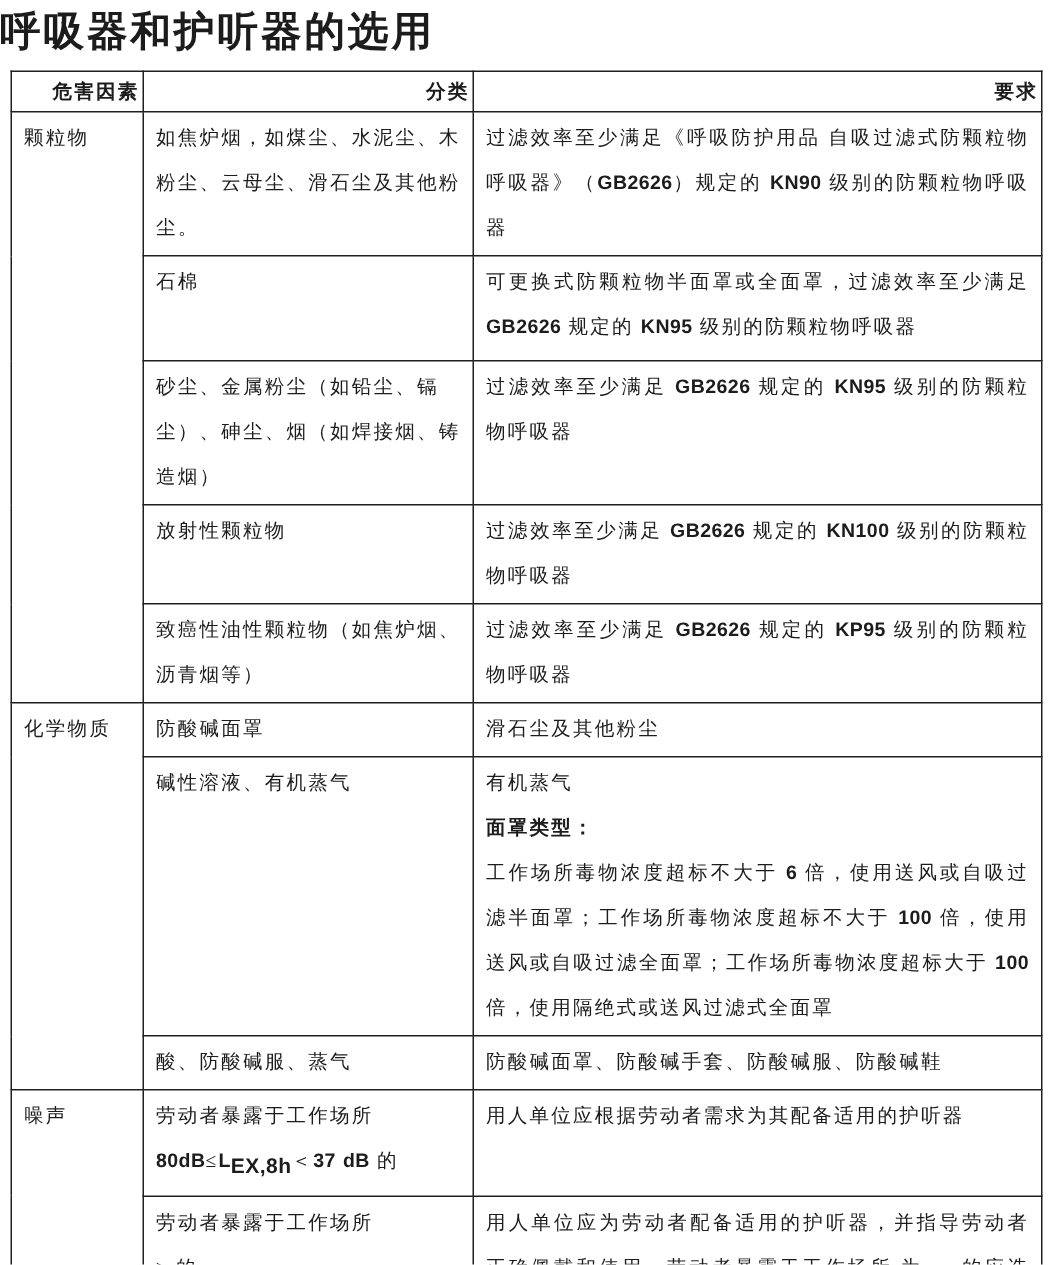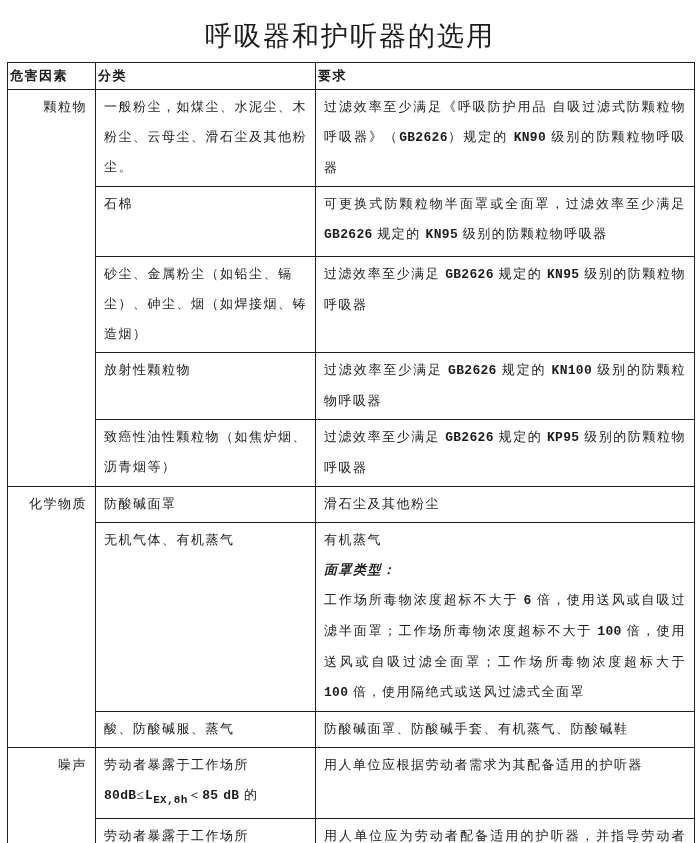--- a/index.html
+++ b/index.html
@@ -3,25 +3,24 @@
 <meta charset="utf-8">
 <style>
   html,body{margin:0;padding:0;background:#ffffff;}
   body{
     width:700px;height:843px;overflow:hidden;
     font-family:"Liberation Serif","DejaVu Serif",serif;
     color:#1c1c1c;
   }
   .page{width:700px;height:843px;box-sizing:border-box;}
   .doc-title{
-    text-align:center;
     font-size:27px;
-    font-weight:normal;
+    font-weight:bold;
     letter-spacing:2px;
-    padding-top:16px;
+    padding-top:1px;
     height:46px;
     line-height:40px;
   }
   table.sel{
     border-collapse:collapse;
     table-layout:fixed;
     margin-left:7px;
     width:687px;
   }
   table.sel th, table.sel td{
@@ -29,38 +28,38 @@
     font-size:13px;
     font-weight:normal;
     vertical-align:top;
     padding:2px 8px 3px 8px;
     box-sizing:border-box;
     line-height:30px;
     letter-spacing:1.5px;
   }
   table.sel th{
     font-weight:bold;
-    text-align:left;
+    text-align:right;
     vertical-align:middle;
     line-height:16px;
     padding:4px 2px;
   }
   td.hazard{
-    text-align:right;
+    text-align:left;
     vertical-align:middle;
     letter-spacing:2px;
   }
   td.req .req-par{ text-align:justify; }
-  .bold{ font-weight:bold;font-style:italic; }
+  .bold{ font-weight:bold; }
   b.lat{
     font-weight:bold;
     letter-spacing:0.3px;
-    font-family:Liberation Mono, monospace;
+    font-family:Liberation Sans, sans-serif;
   }
-  sub{ font-size:11px; letter-spacing:0; }
+  sub{ font-size:14px; letter-spacing:0; }
 </style>
 </head>
 <body>
 
 <div class="page">
 
   <div class="doc-title">呼吸器和护听器的选用</div>
 
   <table class="sel">
     <colgroup>
@@ -71,21 +70,21 @@
 
     <tbody>
         <tr style="height:27px">
       <th>危害因素</th>
       <th>分类</th>
       <th>要求</th>
     </tr>
 
     <tr style="height:62px">
       <td class="hazard" rowspan="5">颗粒物</td>
-      <td class="rich">一般粉尘，如煤尘、水泥尘、木粉尘、云母尘、滑石尘及其他粉尘。</td>
+      <td class="rich">如焦炉烟，如煤尘、水泥尘、木粉尘、云母尘、滑石尘及其他粉尘。</td>
       <td class="req">
             <div class="req-par rich">过滤效率至少满足《呼吸防护用品 自吸过滤式防颗粒物呼吸器》（<b class="lat">GB2626</b>）规定的 <b class="lat">KN90</b> 级别的防颗粒物呼吸器</div>
           </td>
     </tr>
     <tr style="height:70px">
       <td class="rich">石棉</td>
       <td class="req">
             <div class="req-par rich">可更换式防颗粒物半面罩或全面罩，过滤效率至少满足 <b class="lat">GB2626</b> 规定的 <b class="lat">KN95</b> 级别的防颗粒物呼吸器</div>
           </td>
     </tr>
@@ -109,39 +108,39 @@
     </tr>
 
     <tr style="height:30px">
       <td class="hazard" rowspan="3">化学物质</td>
       <td class="rich">防酸碱面罩</td>
       <td class="req">
             <div class="req-par rich">滑石尘及其他粉尘</div>
           </td>
     </tr>
     <tr style="height:170px">
-      <td class="rich">无机气体、有机蒸气</td>
+      <td class="rich">碱性溶液、有机蒸气</td>
       <td class="req">
         <div class="req-par rich">有机蒸气</div>
         <div class="req-par bold">面罩类型：</div>
         <div class="req-par rich">工作场所毒物浓度超标不大于 <b class="lat">6</b> 倍，使用送风或自吸过滤半面罩；工作场所毒物浓度超标不大于 <b class="lat">100</b> 倍，使用送风或自吸过滤全面罩；工作场所毒物浓度超标大于 <b class="lat">100</b> 倍，使用隔绝式或送风过滤式全面罩</div>
       </td>
     </tr>
     <tr style="height:28px">
       <td class="rich">酸、防酸碱服、蒸气</td>
       <td class="req">
-            <div class="req-par rich">防酸碱面罩、防酸碱手套、有机蒸气、防酸碱鞋</div>
+            <div class="req-par rich">防酸碱面罩、防酸碱手套、防酸碱服、防酸碱鞋</div>
           </td>
     </tr>
 
     <tr style="height:58px">
       <td class="hazard" rowspan="2">噪声</td>
       <td>
         <div class="rich">劳动者暴露于工作场所</div>
-        <div class="rich"><b class="lat">80dB</b>≤<b class="lat">L</b><sub><b class="lat">EX,8h</b></sub>＜<b class="lat">85</b> <b class="lat">dB</b> 的</div>
+        <div class="rich"><b class="lat">80dB</b>≤<b class="lat">L</b><sub><b class="lat">EX,8h</b></sub>＜<b class="lat">37</b> <b class="lat">dB</b> 的</div>
       </td>
       <td class="req">
             <div class="req-par rich">用人单位应根据劳动者需求为其配备适用的护听器</div>
           </td>
     </tr>
     <tr style="height:166px">
       <td>
         <div class="rich">劳动者暴露于工作场所</div>
         <div class="rich">≥ 的</div>
       </td>

